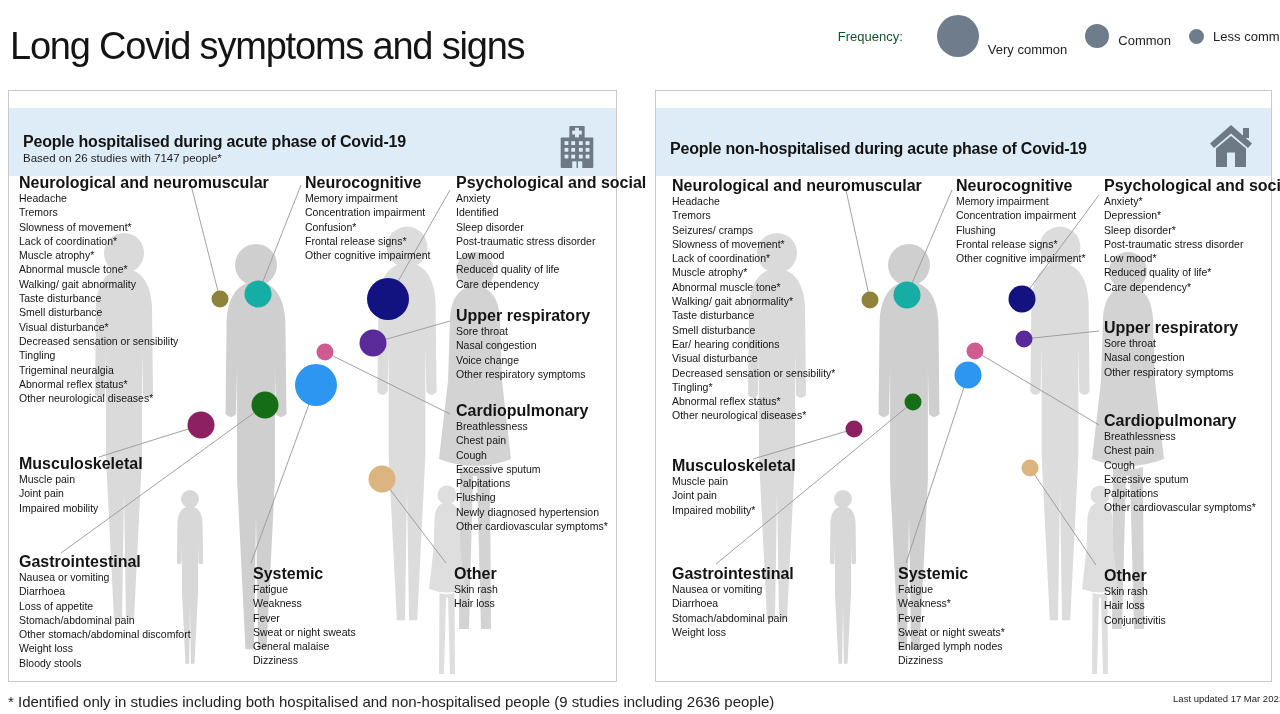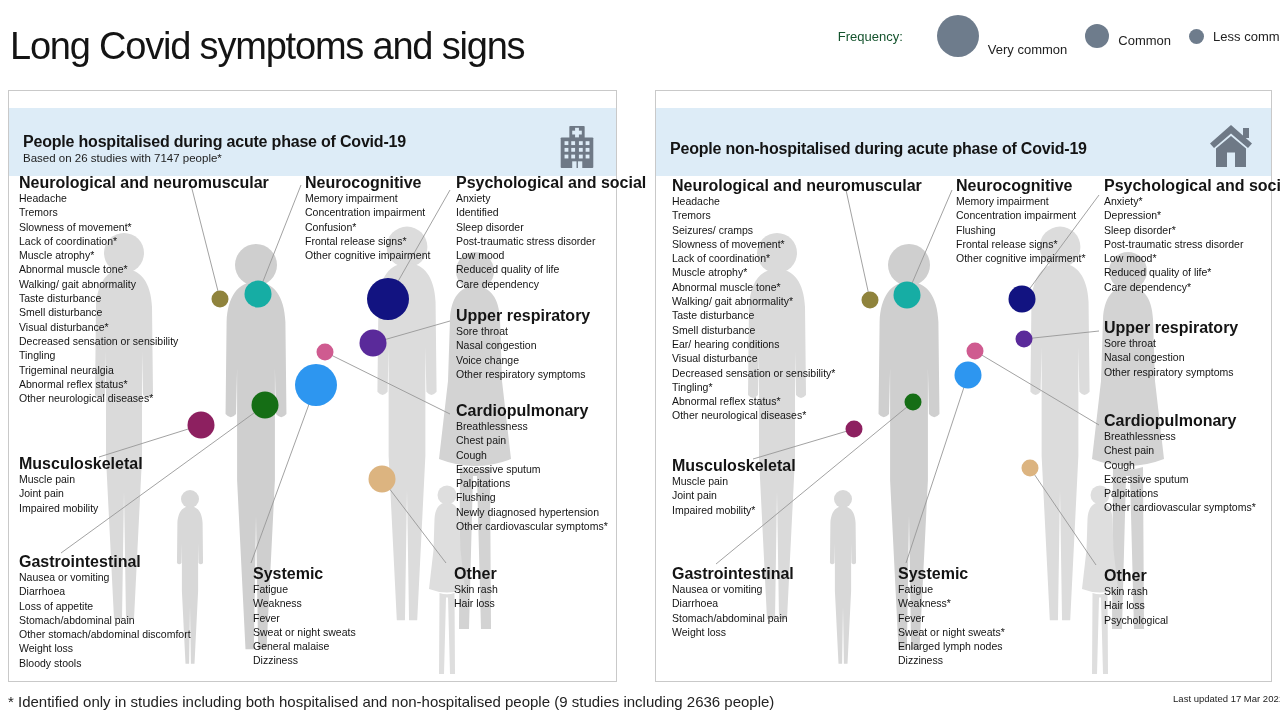--- a/index.html
+++ b/index.html
@@ -314,21 +314,21 @@
         <div class="cat-i">Weakness*</div>
         <div class="cat-i">Fever</div>
         <div class="cat-i">Sweat or night sweats*</div>
         <div class="cat-i">Enlarged lymph nodes</div>
         <div class="cat-i">Dizziness</div>
       </div>
       <div class="cat" style="left: 448px; top: 478px;">
         <div class="cat-h">Other</div>
         <div class="cat-i">Skin rash</div>
         <div class="cat-i">Hair loss</div>
-        <div class="cat-i">Psychological</div>
+        <div class="cat-i">Conjunctivitis</div>
       </div>
     </div>
   <header class="panel-header">
     <div>
       <div class="ph-title">People non-hospitalised during acute phase of Covid-19</div>
     </div>
     <div class="ph-icon">
       <svg width="48" height="46" viewBox="0 0 48 46">
         <g fill="#6e7986">
           <path d="M24,2 L45,20.5 L41,25 L24,10.5 L7,25 L3,20.5 Z"></path>

